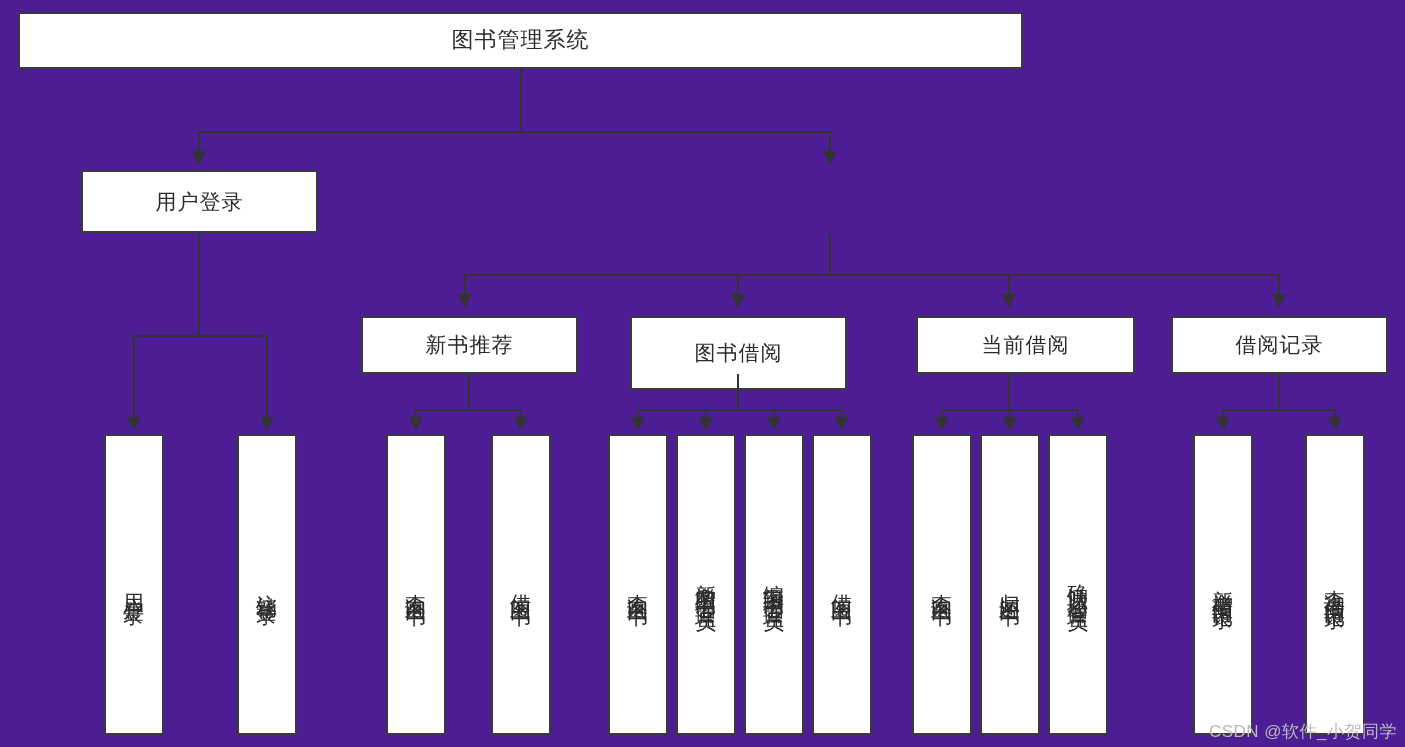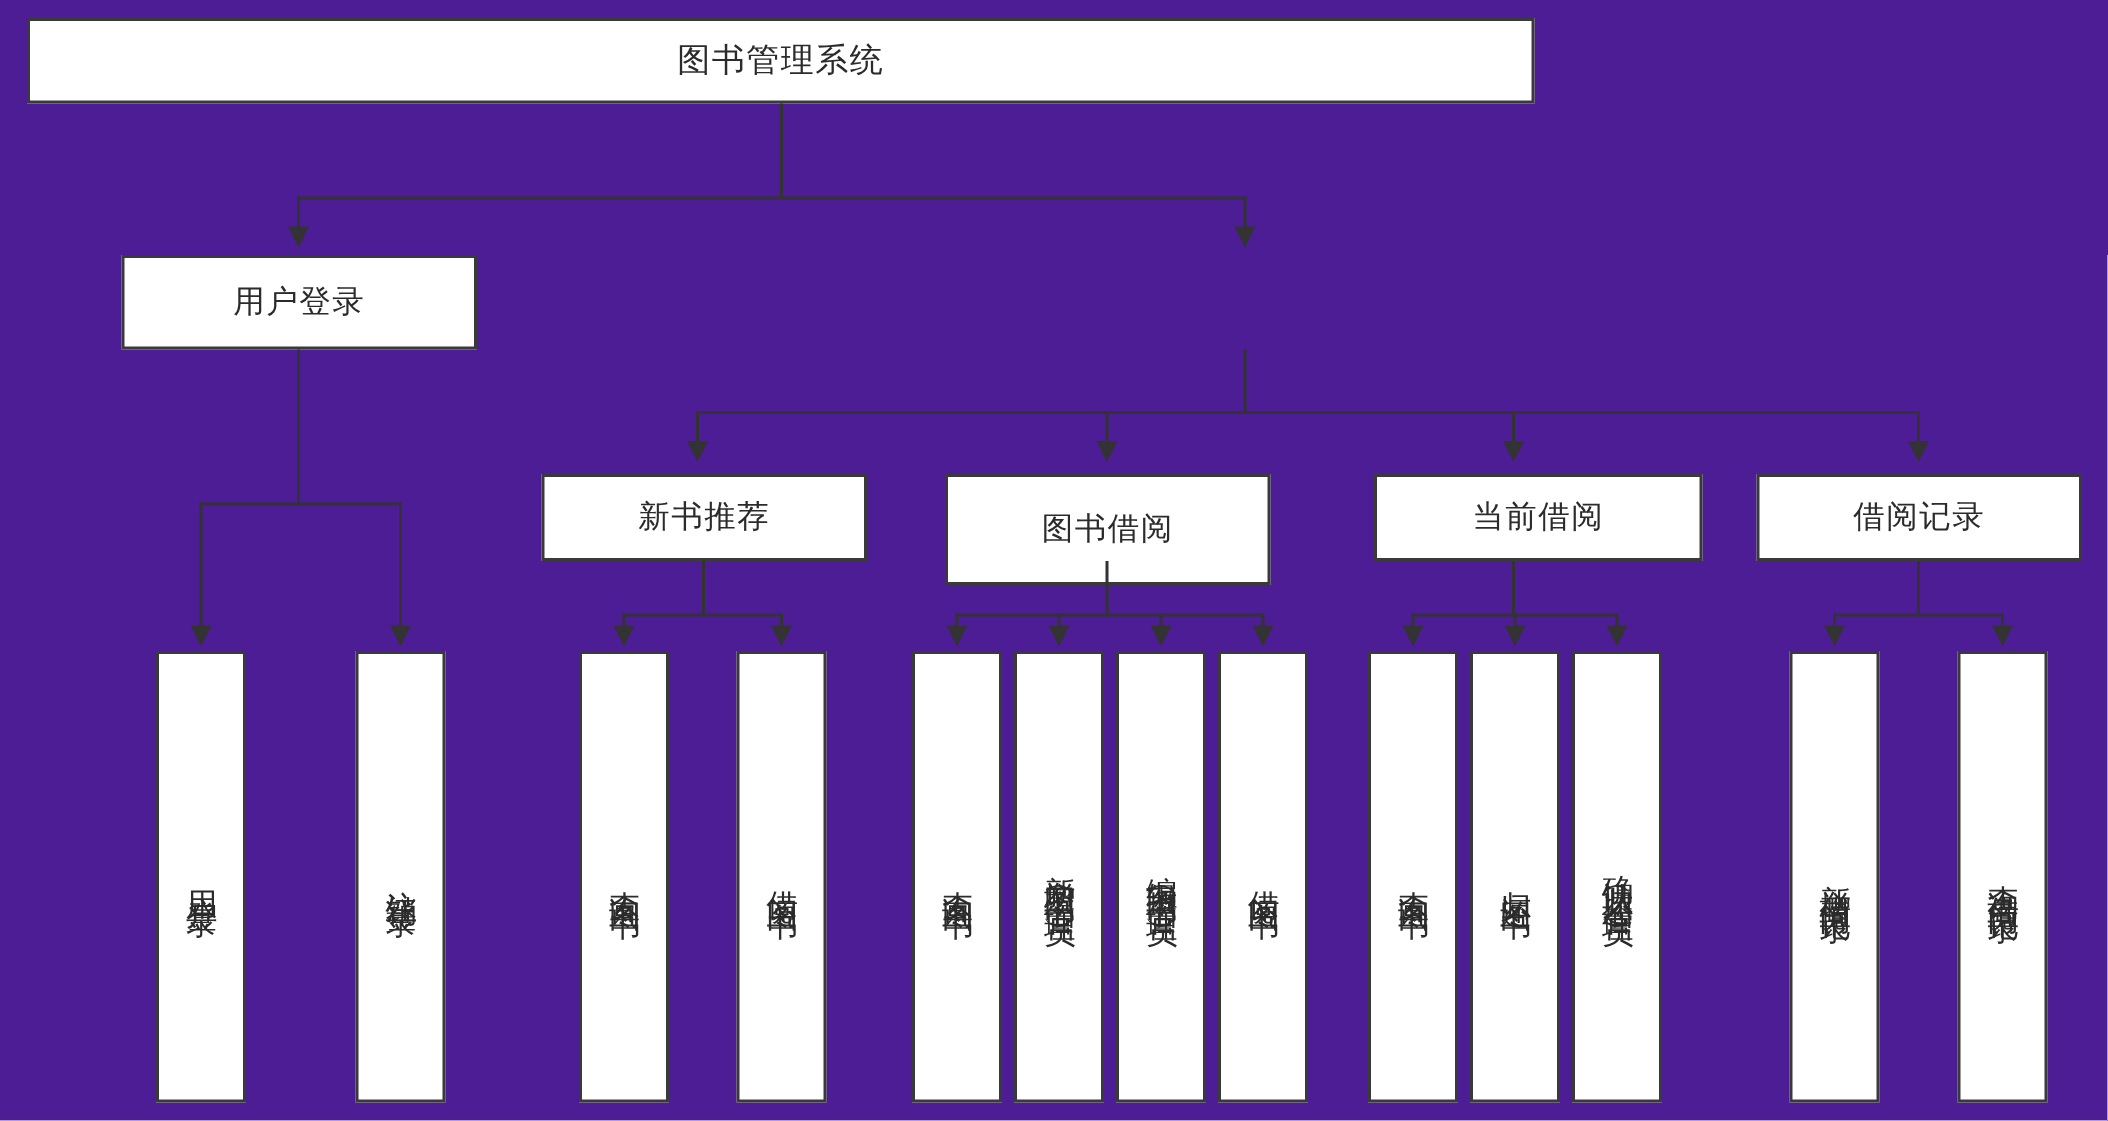--- a/index.html
+++ b/index.html
@@ -211,14 +211,15 @@
     <span class="label">确认归还（管理员）</span>
   </div>
 
   <div class="node node-v" style="left:1193px; top:434px; width:60px; height:301px;">
     <span class="label">新增借阅记录</span>
   </div>
   <div class="node node-v" style="left:1305px; top:434px; width:60px; height:301px;">
     <span class="label">查询借阅记录</span>
   </div>
 
+  <div id="watermark">CSDN @软件_小贺同学</div>
 
 </div>
 
 </body></html>

